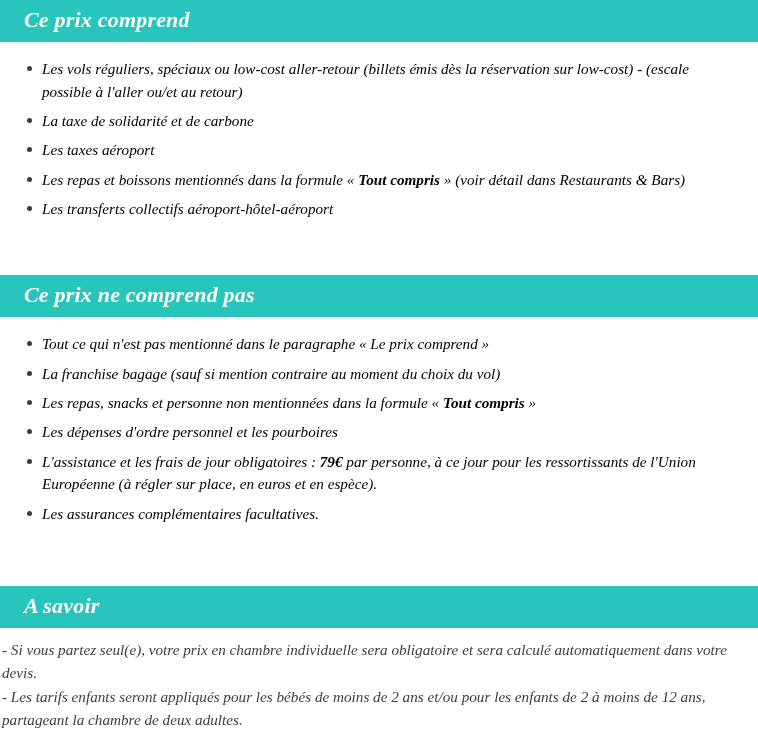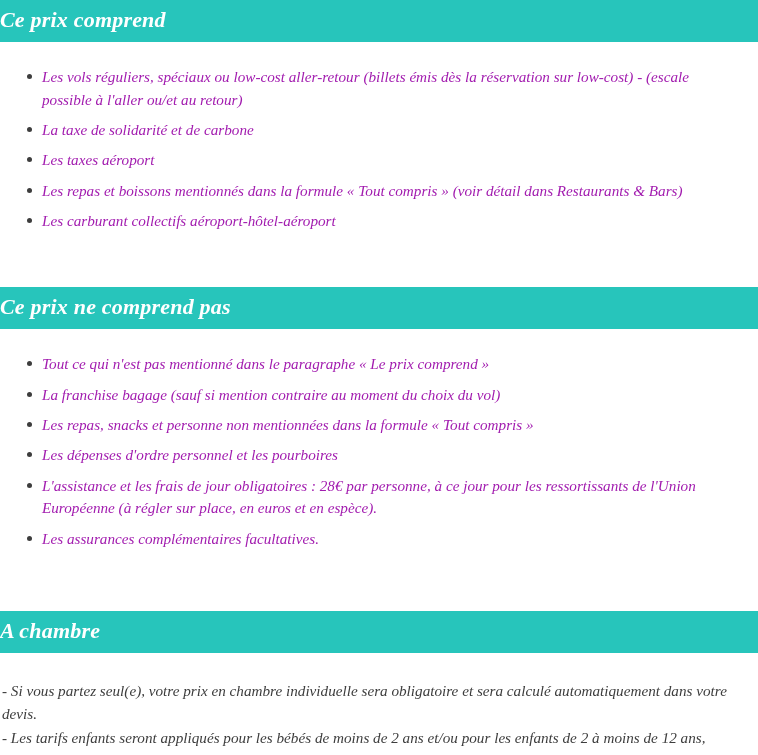--- a/index.html
+++ b/index.html
@@ -21,66 +21,66 @@
     width: 100%;
   }
   .section-header {
     background: #27c5bb;
     color: #ffffff;
     font-family: "Liberation Serif", serif;
     font-style: italic;
     font-weight: bold;
     font-size: 22px;
     line-height: 1.1;
-    padding: 8px 0 10px 0;
+    padding: 8px 0 10px 24px;
     box-sizing: border-box;
     letter-spacing: 0.2px;
   }
   .section-body {
     padding: 0;
   }
   ul.bullets {
     list-style: none;
     margin: 0;
     padding: 16px 12px 6px 0;
   }
   ul.bullets li {
     position: relative;
     font-style: italic;
     font-size: 15.2px;
     line-height: 1.47;
-    color: #a21caf;
+    color: #000000;
     padding: 0 8px 0 42px;
-    margin: 8px 0 7px 0;
+    margin: 0 0 7px 0;
   }
   ul.bullets li::before {
     content: "";
     position: absolute;
     left: 27px;
     top: 8px;
     width: 5px;
     height: 5px;
     background: #3d3d3d;
     border-radius: 50%;
   }
   ul.bullets li b {
-    font-weight: normal;
+    font-weight: bold;
     font-style: italic;
   }
   .gap-sm {
     height: 42px;
   }
   .gap-md {
     height: 48px;
   }
   .notes {
     padding: 11px 10px 0 2px;
   }
   .notes p {
-    margin: 16px 0 0 0;
+    margin: 0 0 0 0;
     font-style: italic;
     font-size: 15.2px;
     line-height: 1.48;
     color: #3d3d3d;
   }
   .notes p + p {
     margin-top: 2px;
   }
 </style>
 </head>
@@ -89,45 +89,45 @@
 <div class="page">
 
   <div class="section">
     <div class="section-header">Ce prix comprend</div>
     <div class="section-body">
       <ul class="bullets">
         <li><span>Les vols réguliers, spéciaux ou low-cost aller-retour (billets émis dès la réservation sur low-cost) - (escale possible à l'aller ou/et au retour)</span><b></b><span></span></li>
         <li><span>La taxe de solidarité et de carbone</span><b></b><span></span></li>
         <li><span>Les taxes aéroport</span><b></b><span></span></li>
         <li><span>Les repas et boissons mentionnés dans la formule « </span><b>Tout compris</b><span> » (voir détail dans Restaurants &amp; Bars)</span></li>
-        <li><span>Les carburant collectifs aéroport-hôtel-aéroport</span><b></b><span></span></li>
+        <li><span>Les transferts collectifs aéroport-hôtel-aéroport</span><b></b><span></span></li>
       </ul>
     </div>
   </div>
 
   <div class="gap-sm"></div>
 
   <div class="section">
     <div class="section-header">Ce prix ne comprend pas</div>
     <div class="section-body">
       <ul class="bullets">
         <li><span>Tout ce qui n'est pas mentionné dans le paragraphe « Le prix comprend »</span><b></b><span></span></li>
         <li><span>La franchise bagage (sauf si mention contraire au moment du choix du vol)</span><b></b><span></span></li>
         <li><span>Les repas, snacks et personne non mentionnées dans la formule « </span><b>Tout compris</b><span> »</span></li>
         <li><span>Les dépenses d'ordre personnel et les pourboires</span><b></b><span></span></li>
-        <li><span>L'assistance et les frais de jour obligatoires : </span><b>28€</b><span> par personne, à ce jour pour les ressortissants de l'Union Européenne (à régler sur place, en euros et en espèce).</span></li>
+        <li><span>L'assistance et les frais de jour obligatoires : </span><b>79€</b><span> par personne, à ce jour pour les ressortissants de l'Union Européenne (à régler sur place, en euros et en espèce).</span></li>
         <li><span>Les assurances complémentaires facultatives.</span><b></b><span></span></li>
       </ul>
     </div>
   </div>
 
   <div class="gap-md"></div>
 
   <div class="section">
-    <div class="section-header">A chambre</div>
+    <div class="section-header">A savoir</div>
     <div class="notes">
       <p>- Si vous partez seul(e), votre prix en chambre individuelle sera obligatoire et sera calculé automatiquement dans votre devis.</p>
       <p>- Les tarifs enfants seront appliqués pour les bébés de moins de 2 ans et/ou pour les enfants de 2 à moins de 12 ans, partageant la chambre de deux adultes.</p>
 
     </div>
   </div>
 
 </div>
 
 </body></html>

